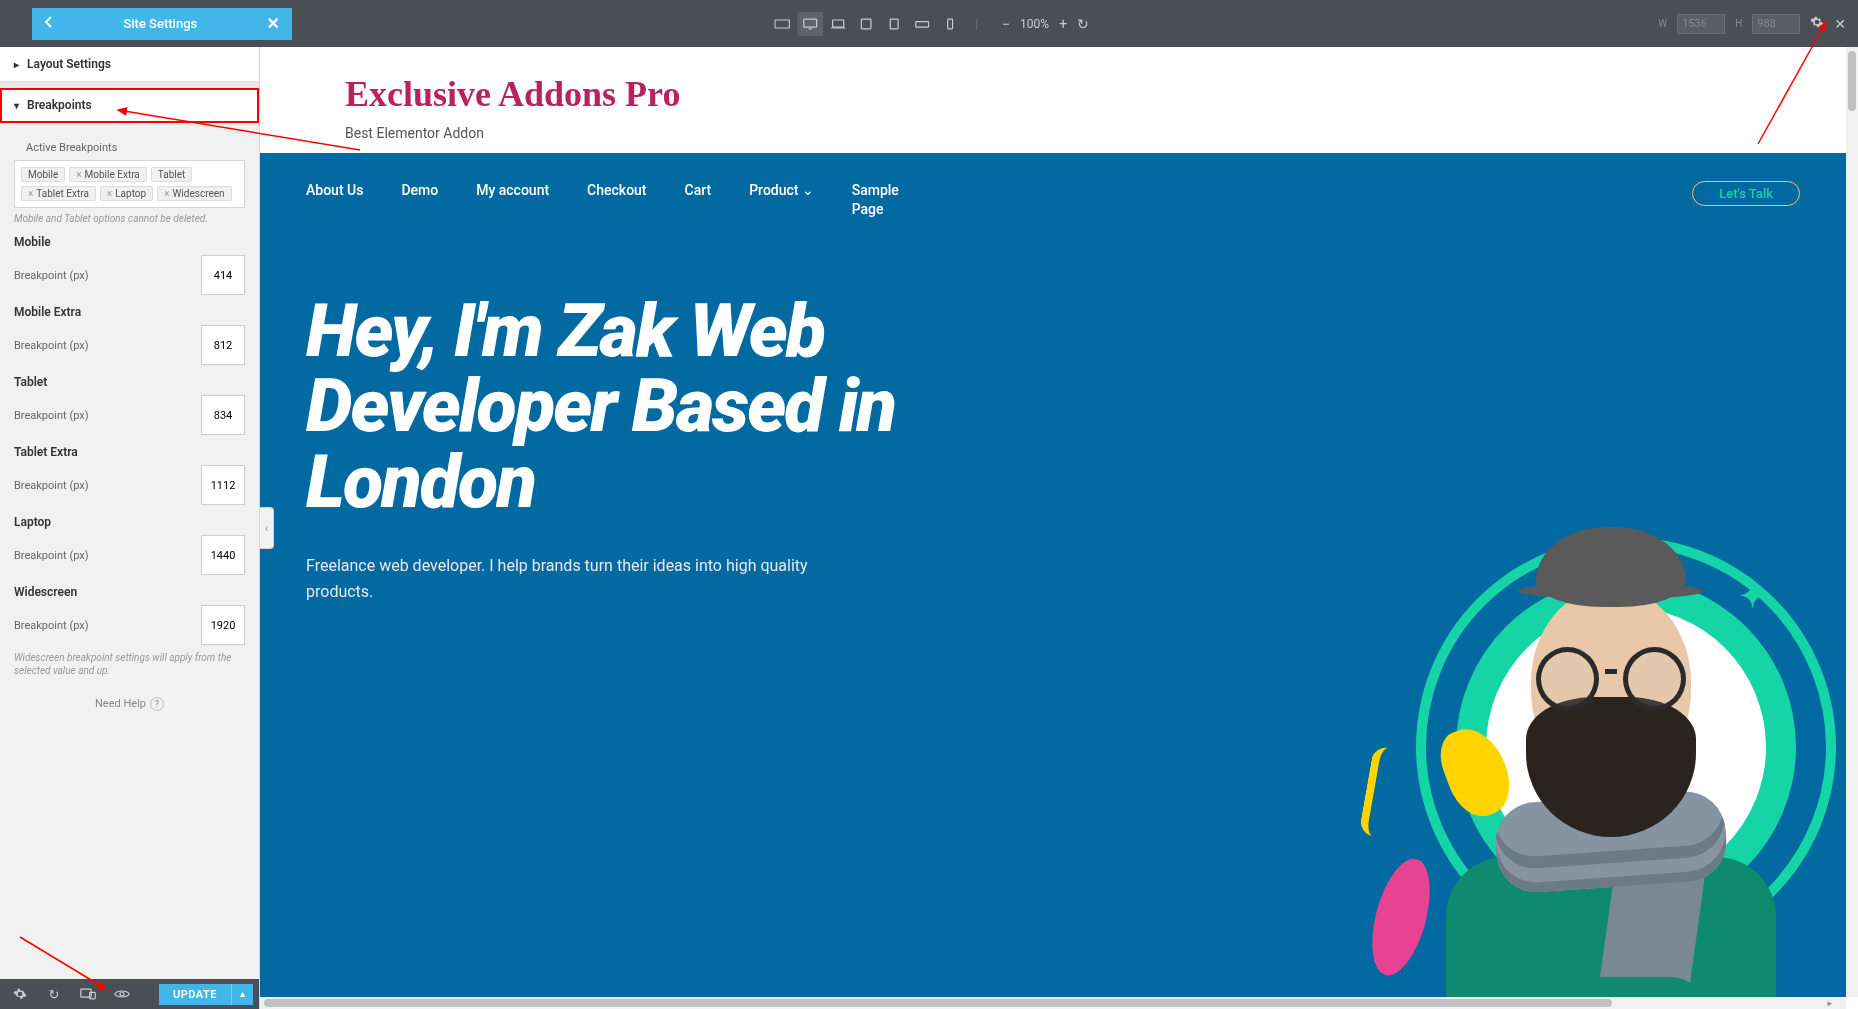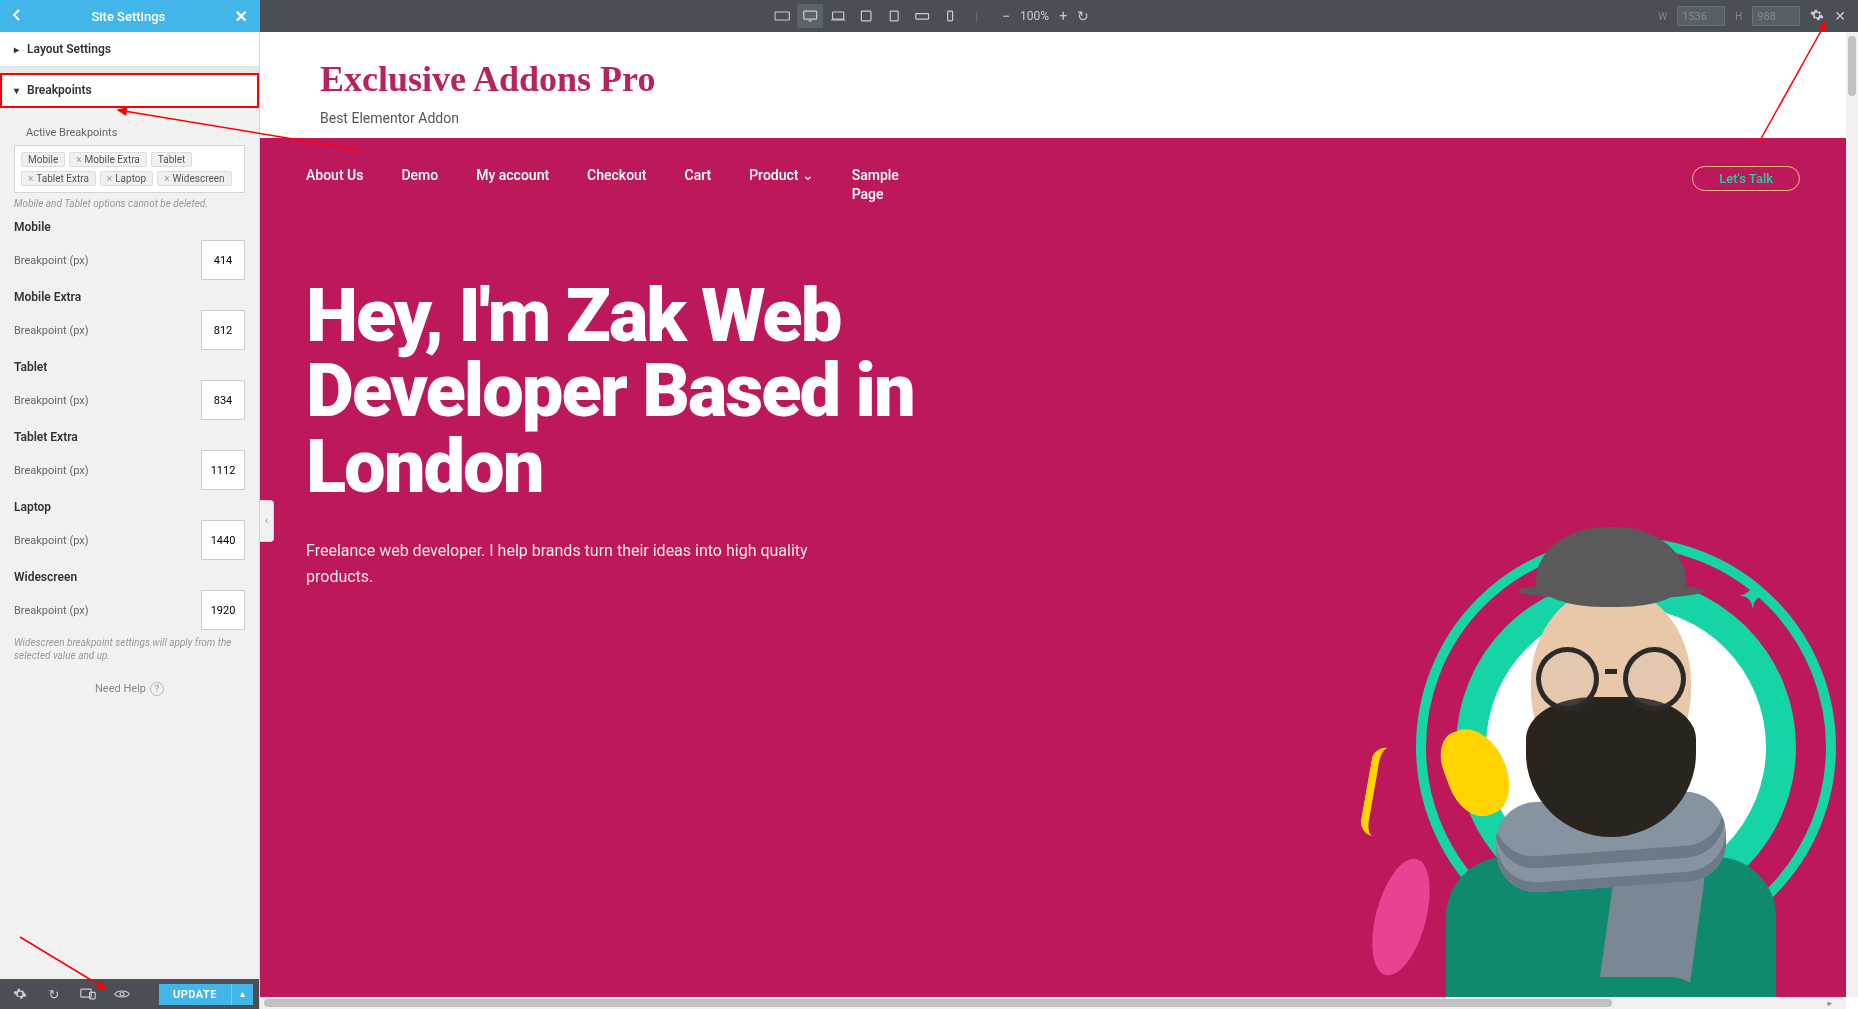--- a/index.html
+++ b/index.html
@@ -1,20 +1,20 @@
 <!DOCTYPE html>
 <html><head>
 <meta charset="utf-8">
 <style>
 * { margin: 0; padding: 0; box-sizing: border-box; font-family: -apple-system, BlinkMacSystemFont, 'Segoe UI', Roboto, Arial, sans-serif; }
 html, body { width: 100%; height: 100%; overflow: hidden; }
 body { display: flex; flex-direction: column; background: #fff; }
 
 
-.topbar { height: 32px; background: #4a4f56; display: flex; align-items: center; color: #c9cbce; font-size: 12px; position: relative; z-index: 5; }
+.topbar { height: 47px; background: #4a4f56; display: flex; align-items: center; color: #c9cbce; font-size: 12px; position: relative; z-index: 5; padding-left: 32px; }
 .panel-header { width: 260px; height: 32px; background: #42b6e9; color: #fff; display: flex; align-items: center; justify-content: space-between; padding: 0 12px; font-size: 13px; }
 .panel-header .back { cursor: pointer; }
 .panel-header .title { flex: 1; text-align: center; font-weight: 500; }
 .panel-header .close { cursor: pointer; font-size: 16px; font-weight: bold; }
 .topbar-center { position: absolute; left: 50%; transform: translateX(-50%); display: flex; align-items: center; gap: 8px; }
 .device-icons { display: flex; gap: 2px; align-items: center; }
 .device-icon { width: 26px; height: 24px; display: flex; align-items: center; justify-content: center; border-radius: 2px; cursor: pointer; }
 .device-icon.active { background: #5d636c; }
 .device-icon svg { width: 16px; height: 14px; stroke: #c9cbce; fill: none; stroke-width: 1.5; }
 .zoom-group { display: flex; align-items: center; gap: 10px; margin-left: 12px; }
@@ -49,30 +49,30 @@
 .panel-footer { height: 30px; background: #4a4f56; display: flex; align-items: center; padding: 0 6px; gap: 6px; }
 .footer-icon { width: 28px; height: 24px; display: flex; align-items: center; justify-content: center; color: #c9cbce; cursor: pointer; font-size: 13px; }
 .update-btn { flex: 0 0 auto; margin-left: auto; display: flex; }
 .update-main { background: #42b6e9; color: #fff; padding: 4px 14px; font-size: 11px; font-weight: 600; cursor: pointer; letter-spacing: .5px; }
 .update-caret { background: #42b6e9; color: #fff; padding: 4px 8px; font-size: 10px; cursor: pointer; border-left: 1px solid rgba(255,255,255,.3); }
 
 
 .preview-wrap { flex: 1; background: #fff; position: relative; overflow: hidden; }
 .preview-scroll { position: absolute; inset: 0 12px 12px 0; overflow: hidden; }
 .page { width: 100%; height: 100%; display: flex; flex-direction: column; }
-.page-header { padding: 28px 60px 12px; }
+.page-header { padding: 28px 85px 12px; }
 .brand-title { color: #b8235f; font-size: 36px; font-weight: 600; line-height: 1.1; font-family: Georgia, serif; }
 .brand-sub { color: #555; font-size: 14px; margin-top: 10px; }
-.hero { flex: 1; background: #be185d; color: #fff; display: flex; position: relative; overflow: hidden; gap: 32px; }
+.hero { flex: 1; background: #0369a1; color: #fff; display: flex; position: relative; overflow: hidden; gap: 32px; }
 .nav { display: flex; gap: 38px; padding: 28px 46px 0; font-size: 14px; font-weight: 500; align-items: flex-start; position: absolute; top: 0; left: 0; right: 0; z-index: 3; }
 .nav-item { cursor: pointer; line-height: 1.4; }
 .nav-item.multi { max-width: 80px; }
 .lets-talk { margin-left: auto; border: 1px solid #fdba74; color: #15d4a6; padding: 4px 26px; border-radius: 22px; font-size: 13px; cursor: pointer; }
 .hero-left { flex: 1; padding: 140px 0 0 46px; z-index: 2; }
-.hero-h1 { font-size: 74px; font-weight: 900; line-height: 1.02; letter-spacing: -2px; max-width: 680px; }
+.hero-h1 { font-size: 74px; font-weight: 900; line-height: 1.02; letter-spacing: -2px; max-width: 680px; font-style: italic; }
 .hero-p { margin-top: 34px; font-size: 16px; color: #e8e8e8; max-width: 520px; line-height: 1.6; }
 .hero-right { width: 520px; position: relative; }
 .illus { position: absolute; right: -20px; bottom: -40px; width: 560px; height: 640px; }
 .ring { position: absolute; border-radius: 50%; }
 .ring1 { width: 420px; height: 420px; border: 10px solid #15d4a6; right: 30px; bottom: 80px; }
 .ring2 { width: 340px; height: 340px; background: #15d4a6; right: 70px; bottom: 120px; }
 .ring3 { width: 280px; height: 280px; background: #fff; right: 100px; bottom: 150px; }
 .squiggle { position: absolute; width: 30px; height: 90px; border-left: 8px solid #ffd400; border-radius: 20px; left: 60px; bottom: 200px; transform: rotate(10deg); }
 .blob-y { position: absolute; width: 60px; height: 90px; background: #ffd400; border-radius: 40% 60% 50% 50%; right: 360px; bottom: 220px; transform: rotate(-20deg); }
 .blob-p { position: absolute; width: 50px; height: 120px; background: #e84393; border-radius: 50%; right: 440px; bottom: 60px; transform: rotate(15deg); }

